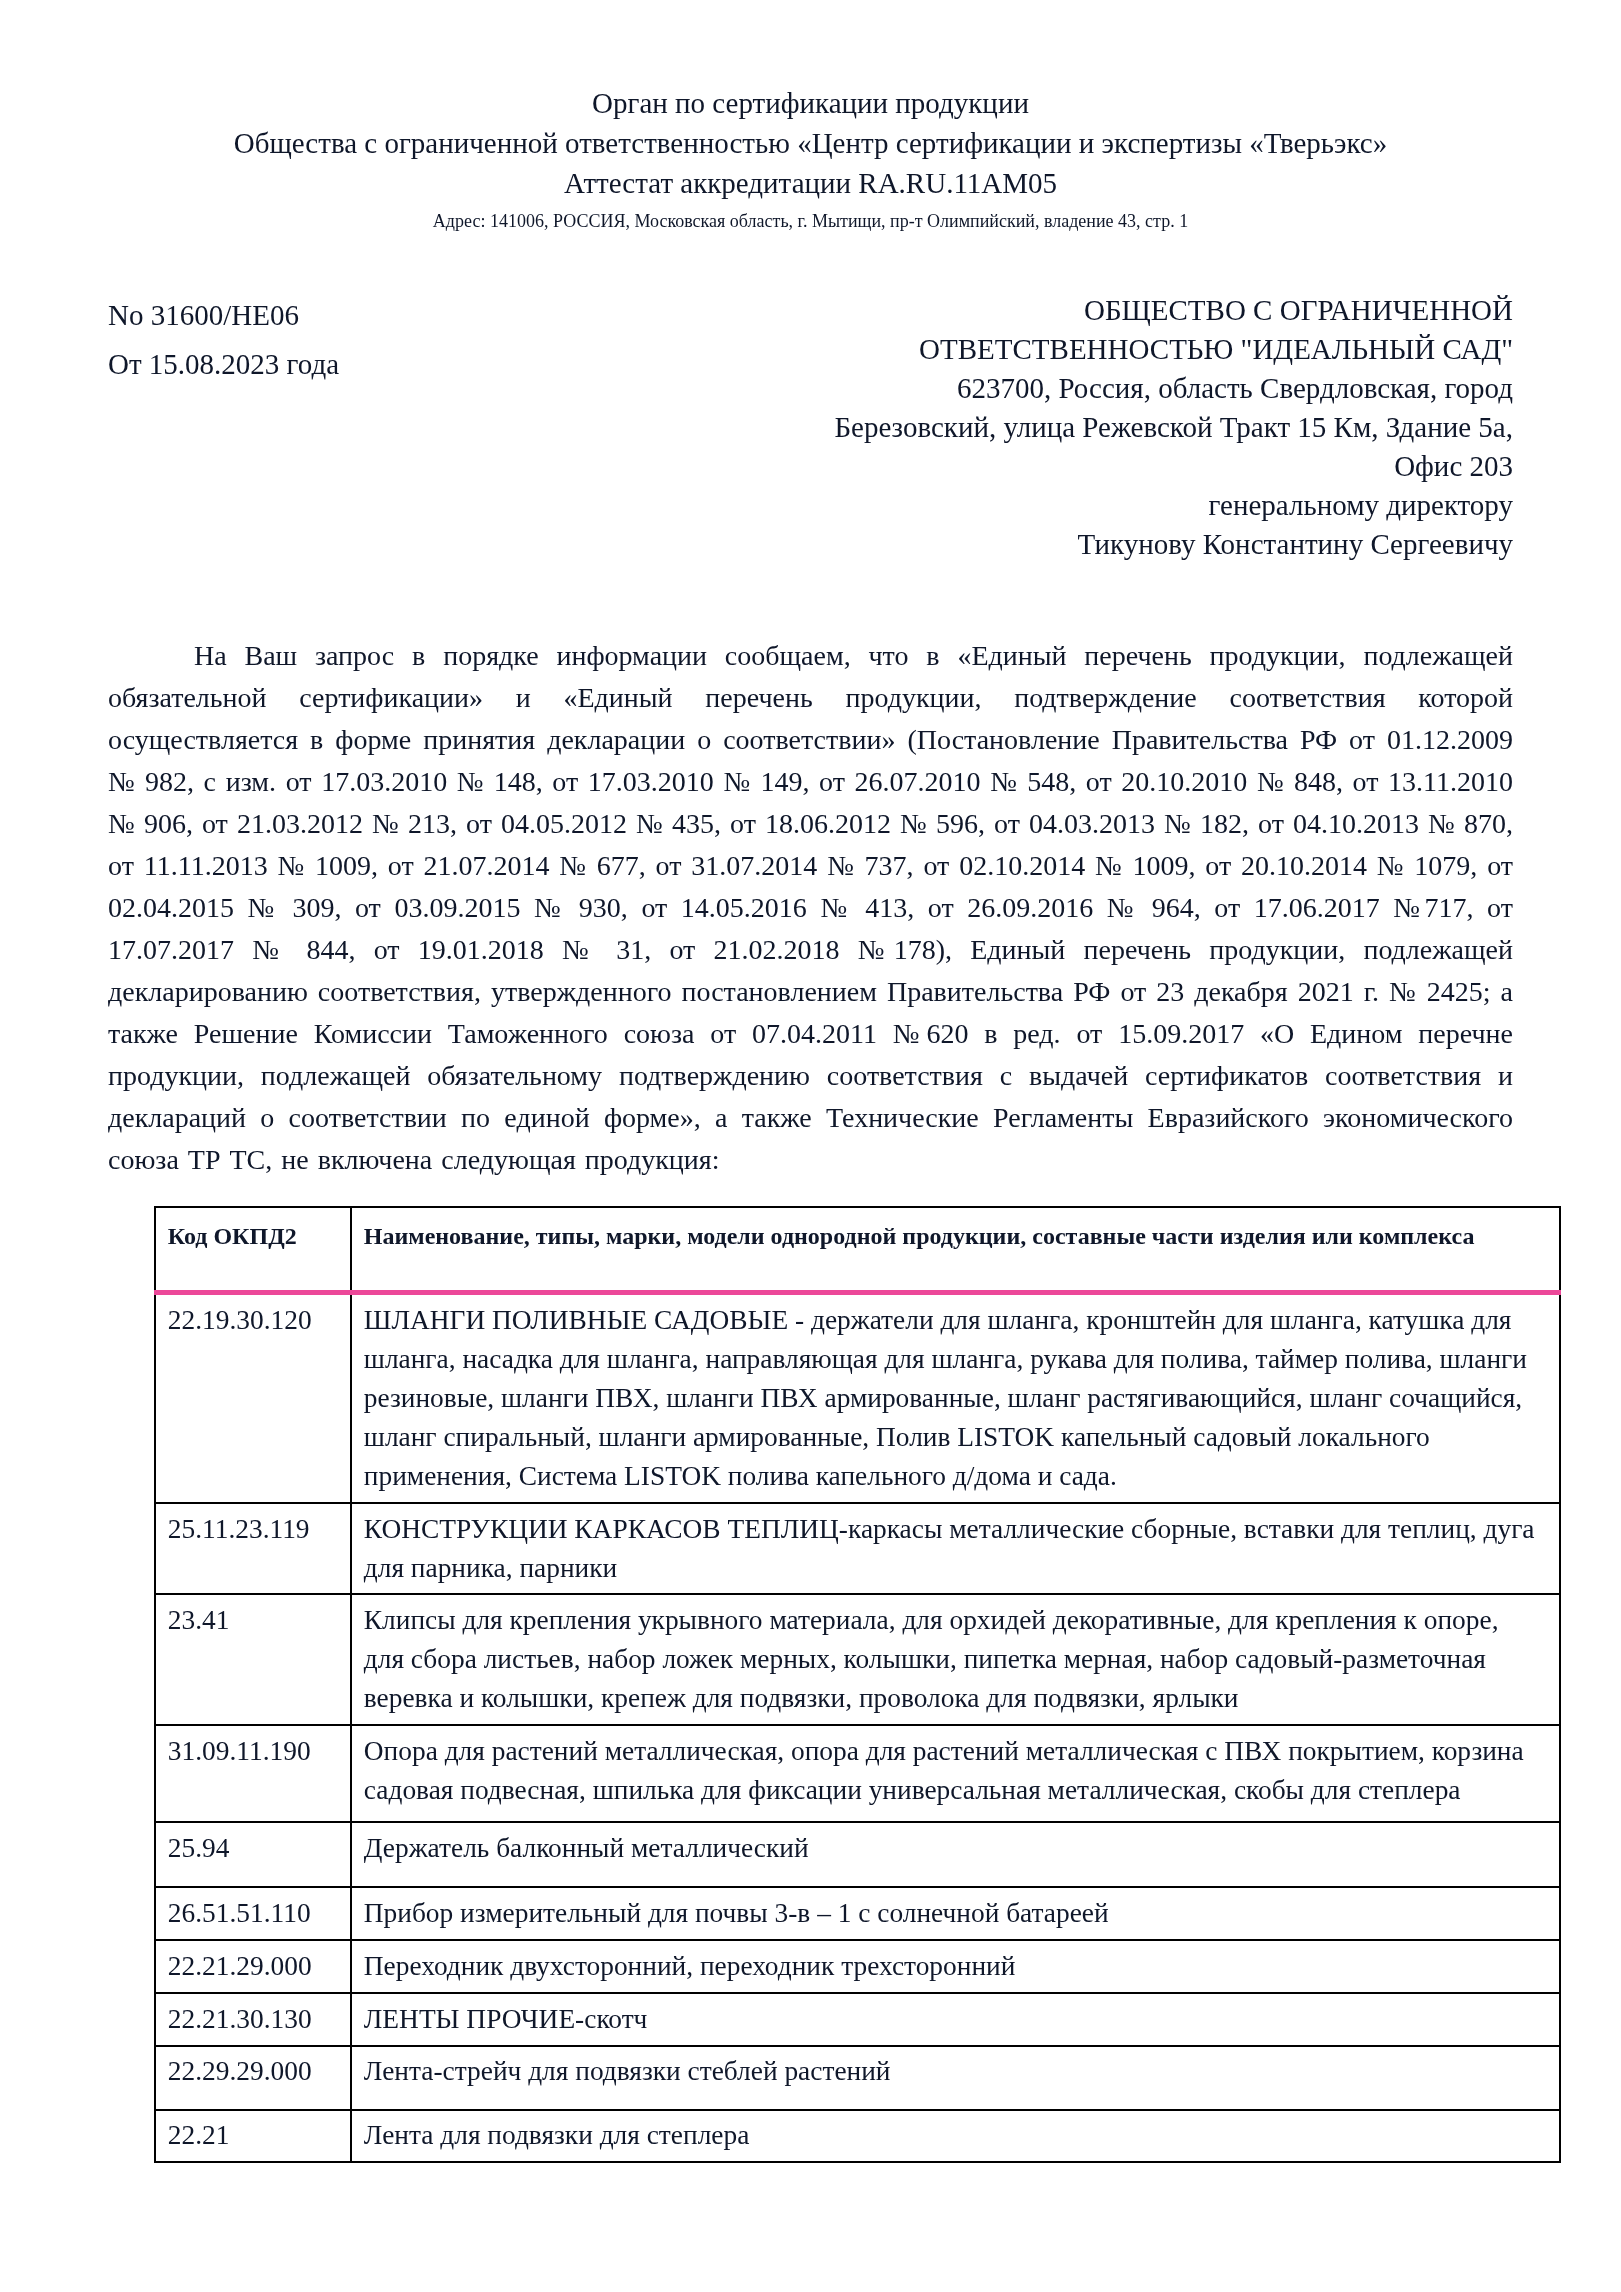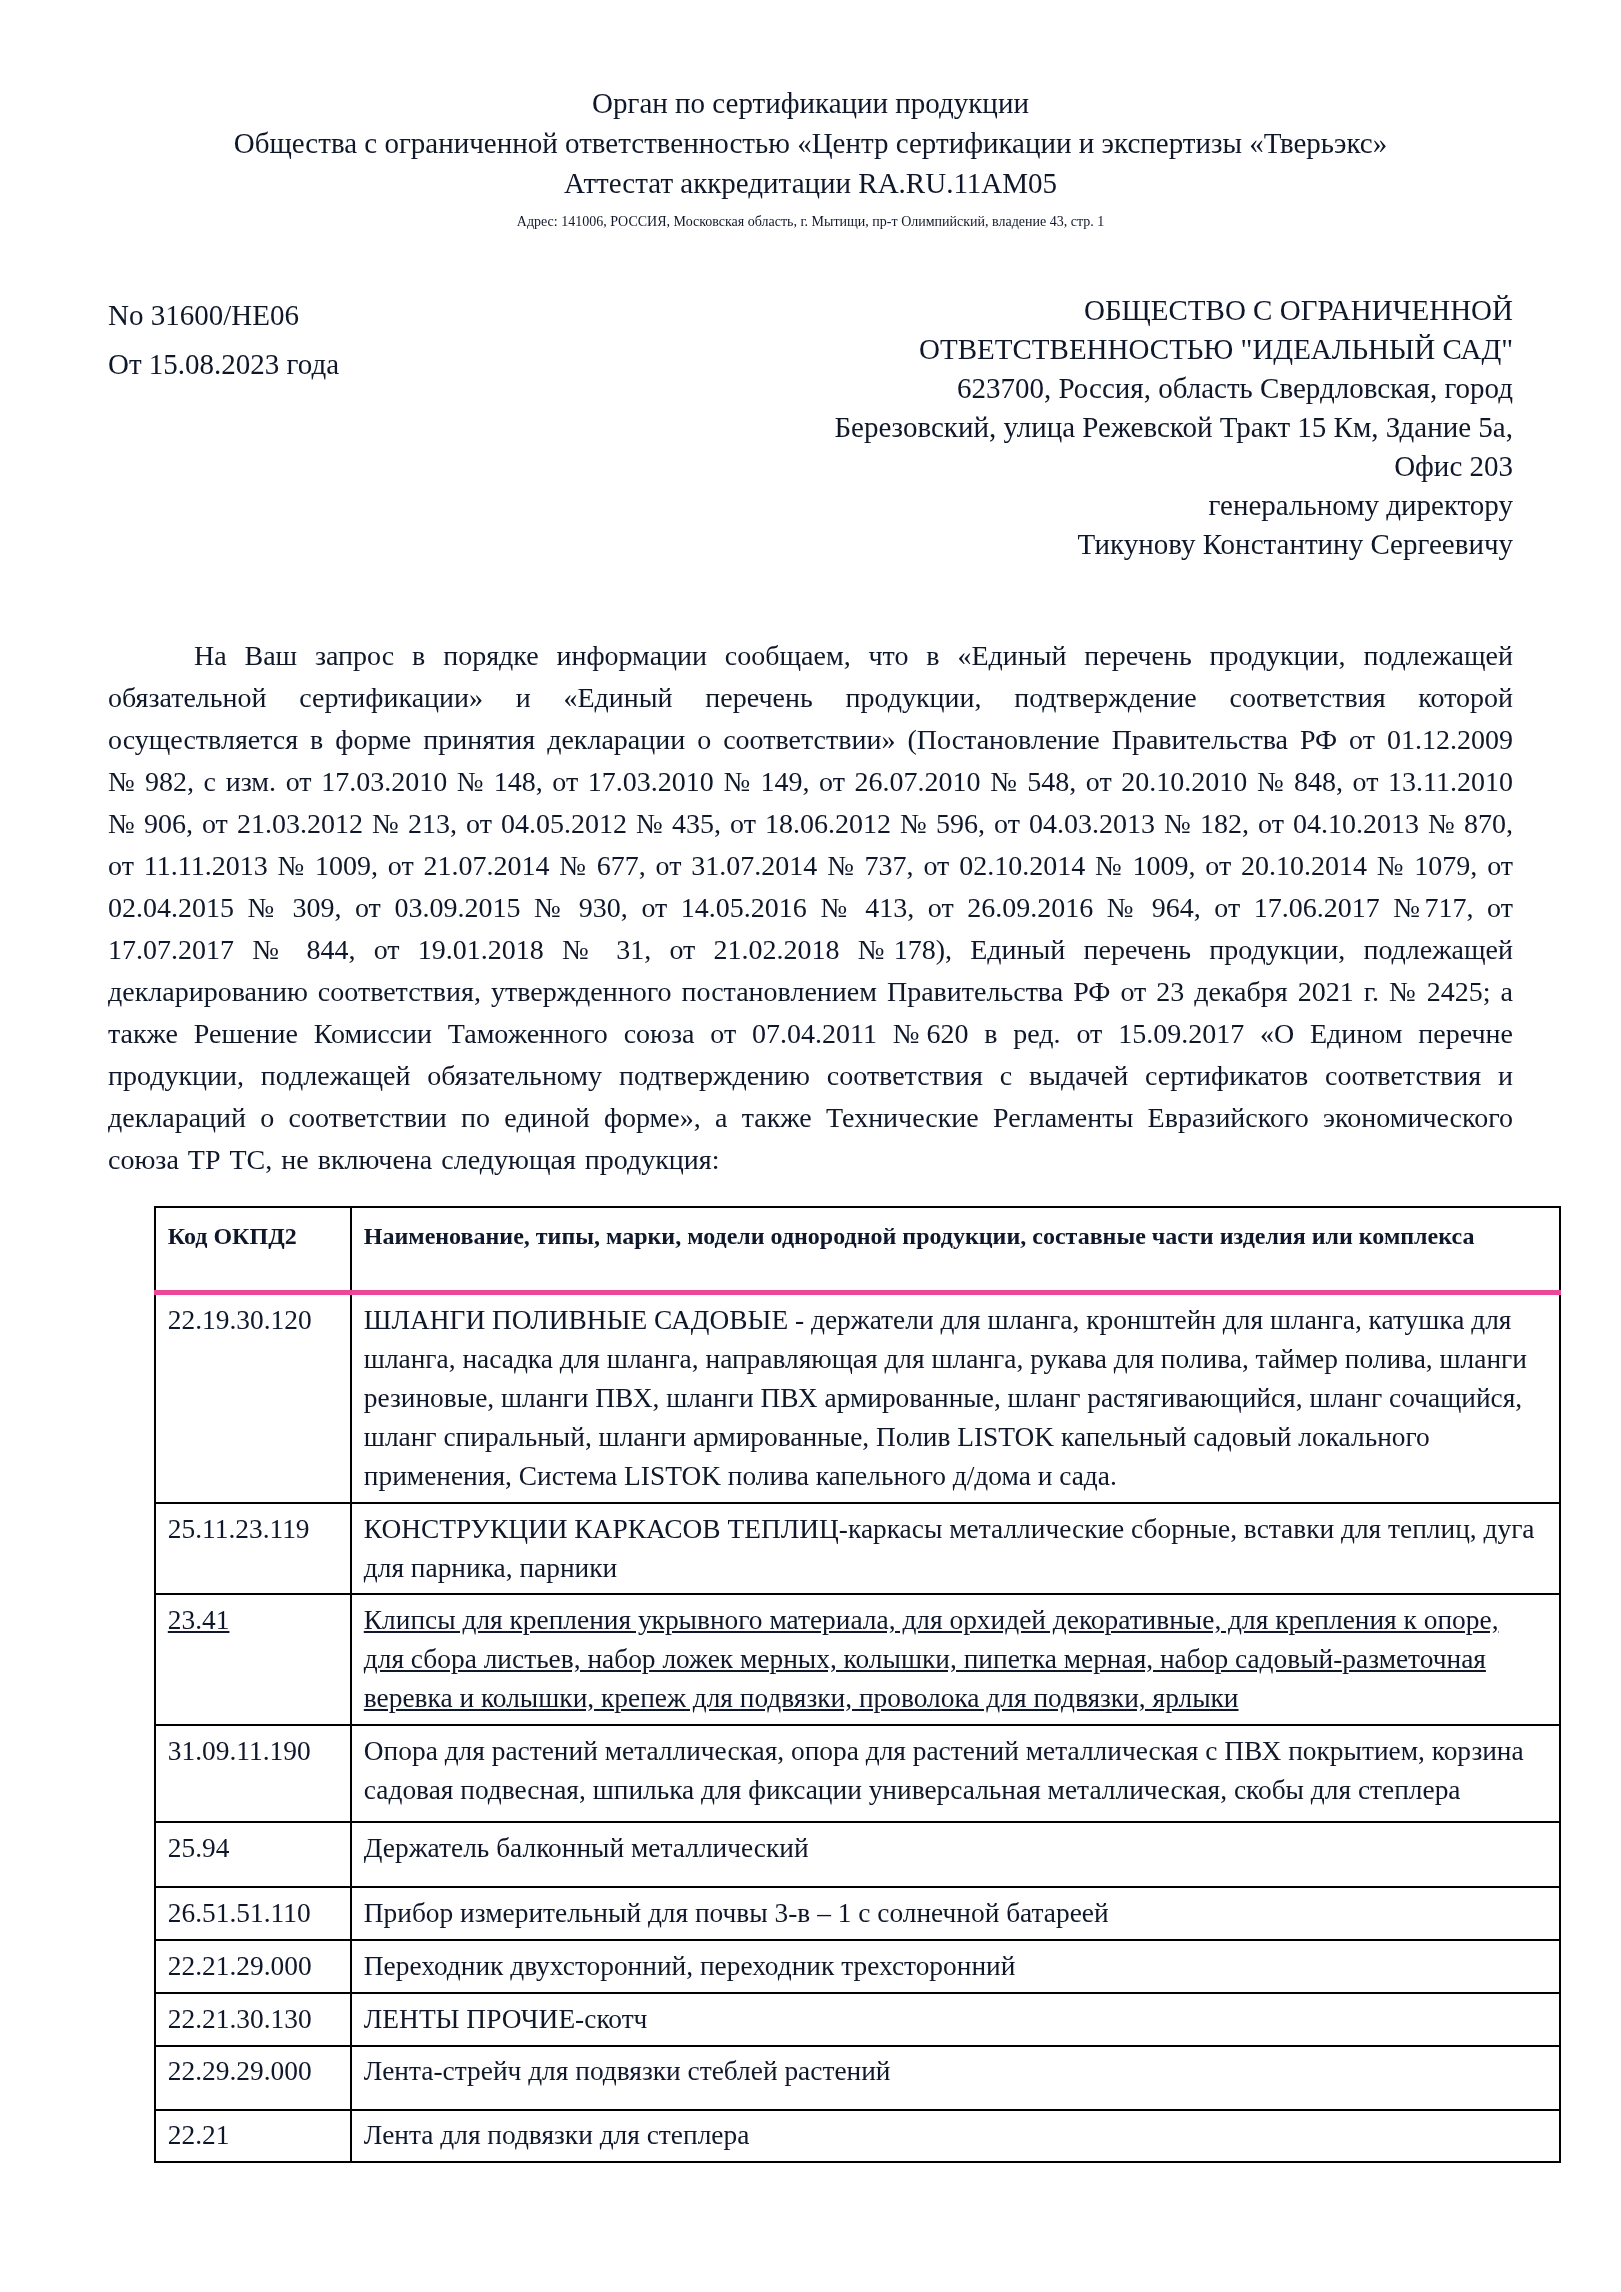--- a/index.html
+++ b/index.html
@@ -9,21 +9,21 @@
     min-height:2293px;
     background:#ffffff;
     color:#0f172a;
     font-family:"Liberation Serif","DejaVu Serif",serif;
     box-sizing:border-box;
     padding:83px 108px 39px 108px;
   }
   
   .letterhead{text-align:center;}
   .lh-line{font-size:29px;line-height:40px;}
-  .lh-address{font-size:14px;line-height:29px;margin-top:3.9px;}
+  .lh-address{font-size:18px;line-height:29px;margin-top:3.9px;}
 
   
   .ref-recipient{display:flex;justify-content:space-between;align-items:flex-start;margin-top:55px;}
   .ref-block{font-size:29px;line-height:49px;white-space:nowrap;}
   .recipient{text-align:right;font-size:29px;line-height:39px;max-width:1019px;}
 
   
   .body-text{
     margin:71px 0 0 0;
     font-size:28px;
@@ -108,21 +108,21 @@
   <tr style="height: 209px;">
     <td>22.19.30.120</td>
     <td>ШЛАНГИ ПОЛИВНЫЕ САДОВЫЕ - держатели для шланга, кронштейн для шланга, катушка для шланга, насадка для шланга, направляющая для шланга, рукава для полива, таймер полива, шланги резиновые, шланги ПВХ, шланги ПВХ армированные, шланг растягивающийся, шланг сочащийся, шланг спиральный, шланги армированные, Полив LISTOK капельный садовый локального применения, Система LISTOK полива капельного д/дома и сада.</td>
   </tr>
 
   <tr style="height: 91px;">
     <td>25.11.23.119</td>
     <td>КОНСТРУКЦИИ КАРКАСОВ ТЕПЛИЦ-каркасы металлические сборные, вставки для теплиц, дуга для парника, парники</td>
   </tr>
 
-  <tr style="height: 102px; text-decoration: underline;">
+  <tr style="height: 102px;">
     <td>23.41</td>
     <td>Клипсы для крепления укрывного материала, для орхидей декоративные, для крепления к опоре, для сбора листьев, набор ложек мерных, колышки, пипетка мерная, набор садовый-разметочная веревка и колышки, крепеж для подвязки, проволока для подвязки, ярлыки</td>
   </tr>
 
   <tr style="height: 97px;">
     <td>31.09.11.190</td>
     <td>Опора для растений металлическая, опора для растений металлическая с  ПВХ покрытием, корзина садовая подвесная, шпилька для фиксации универсальная металлическая, скобы для степлера</td>
   </tr>
 
   <tr style="height: 65px;">

